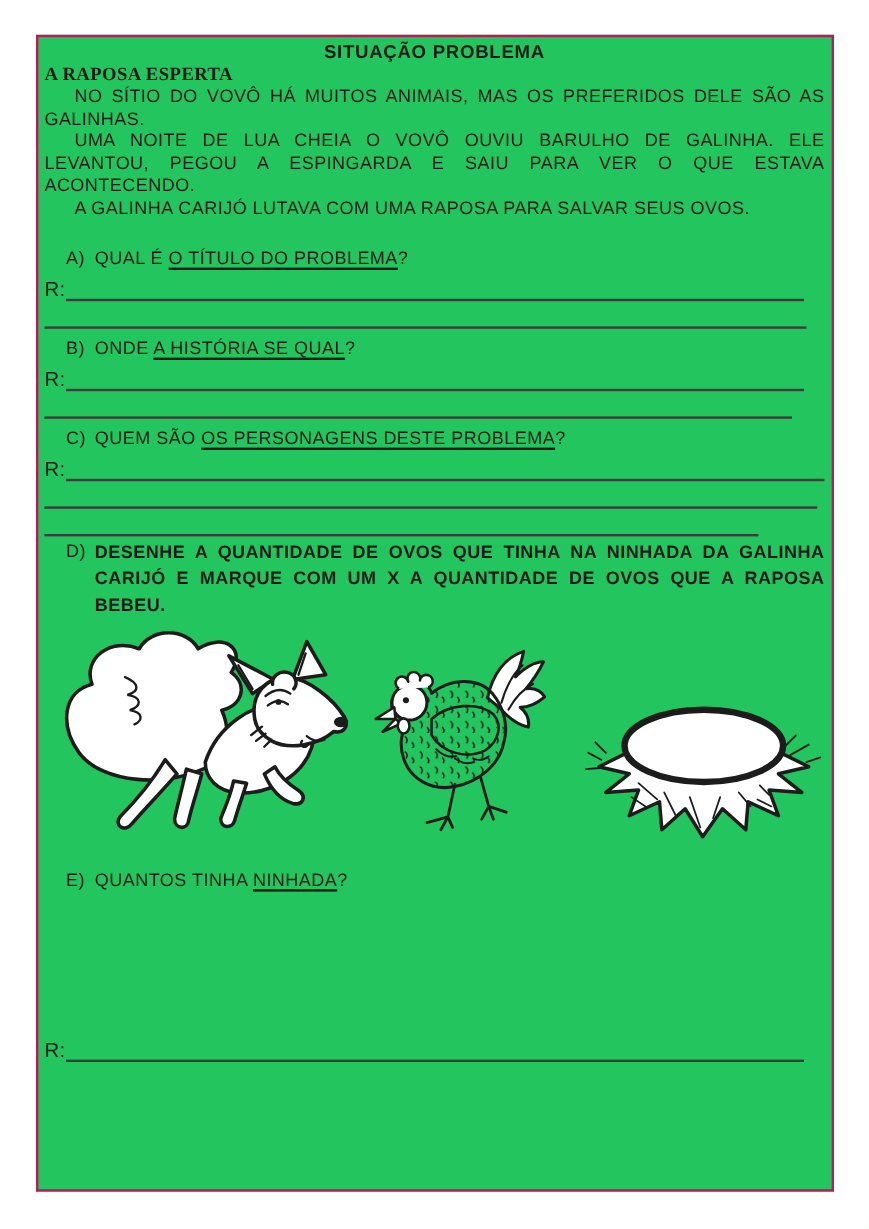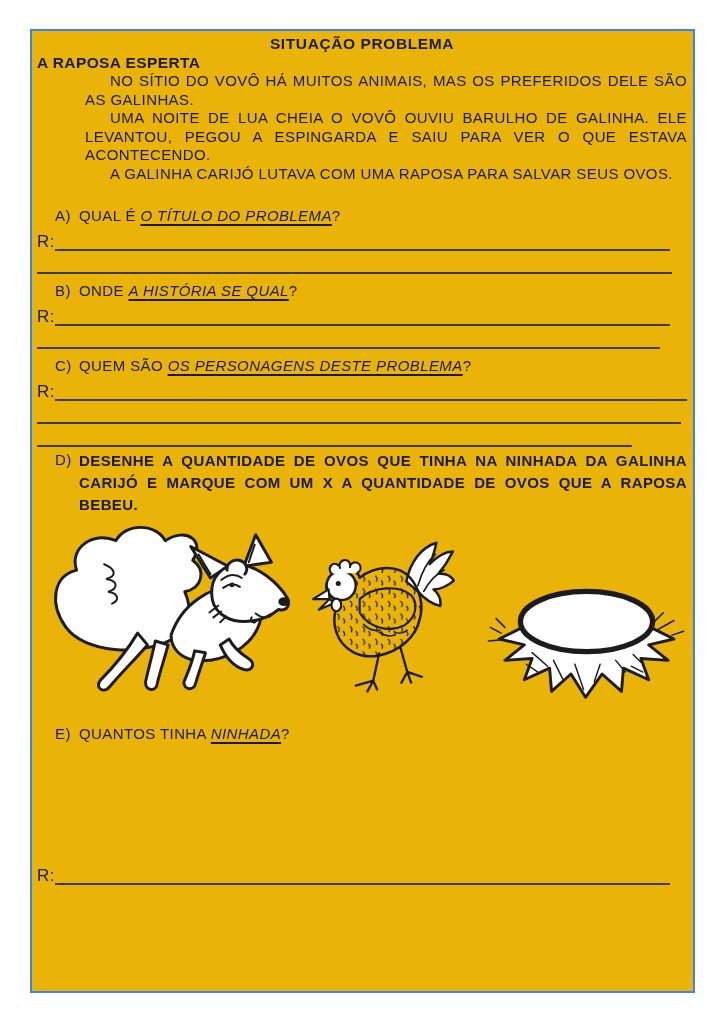--- a/index.html
+++ b/index.html
@@ -10,48 +10,48 @@
     position: relative;
     width: 724px; height: 1024px;
     background: #ffffff;
     overflow: hidden;
   }
 
   .frame {
     position: absolute;
     left: 30px; top: 29px;
     width: 665px; height: 964px;
-    border: 2px solid #3b82f6;
-    background: #eab308;
+    border: 2px solid #be185d;
+    background: #22c55e;
     padding: 2px 6px 0 5px;
   }
 
   .doc-title {
     font-size: 15.5px; font-weight: bold;
     text-align: center; letter-spacing: 0.6px;
     line-height: 19px; margin-top: 1px;
   }
   .story-title {
     font-size: 15.5px; font-weight: bold;
-    letter-spacing: 0.4px; line-height: 19px;
+    letter-spacing: 0.4px; line-height: 19px; font-family: Liberation Serif, serif;
   }
   .para {
     font-size: 15px; line-height: 18.6px;
     letter-spacing: 0.4px;
-    text-align: justify; text-indent: 25px; margin-left: 48px;
+    text-align: justify; text-indent: 25px;
   }
 
   .question {
     display: flex; margin-left: 18px;
     font-size: 15px; line-height: 19px; letter-spacing: 0.4px;
   }
   .q-label { flex: 0 0 24px; }
   .q-text  { flex: 1; text-align: justify; }
   .q-d .q-text { line-height: 22.4px; font-weight: bold; }
-  .u { text-decoration: underline; text-underline-offset: 3px; text-decoration-thickness: 1.5px; font-style: italic; }
+  .u { text-decoration: underline; text-underline-offset: 3px; text-decoration-thickness: 1.5px; }
 
   .q-a { margin-top: 22px; }
   .q-b { margin-top: 7px; }
   .q-c { margin-top: 7px; }
   .q-d { margin-top: 3px; }
   .q-e { margin-top: 10px; }
 
   .answer-row {
     display: flex; align-items: flex-end;
     height: 26px;

